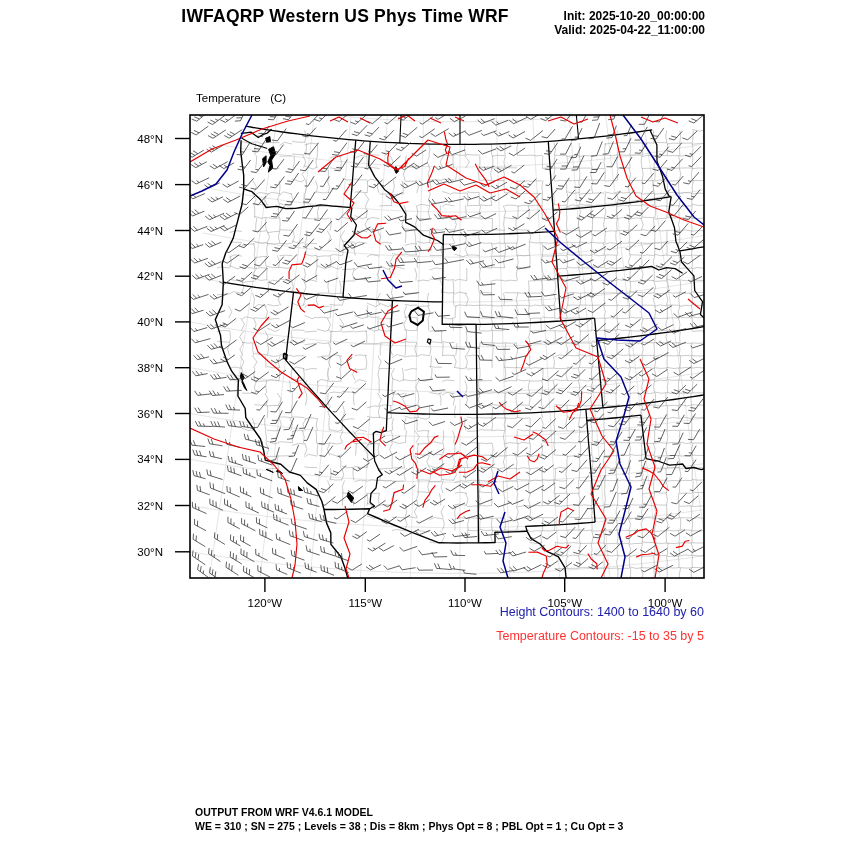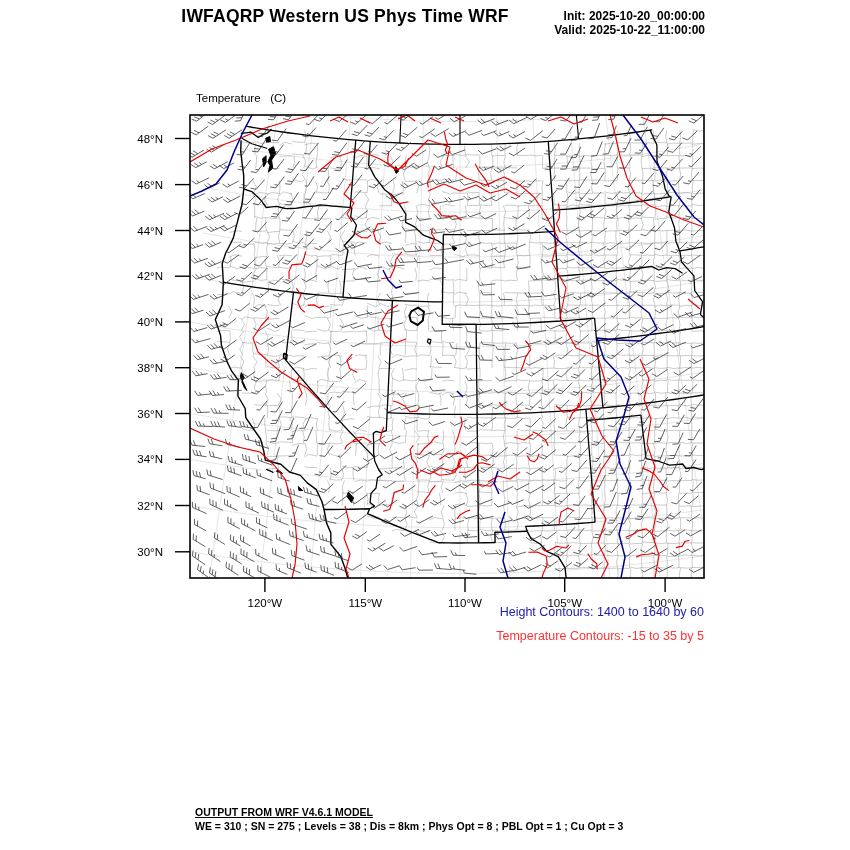--- a/index.html
+++ b/index.html
@@ -6,30 +6,30 @@
   body{width:850px;height:850px;position:relative;font-family:"Liberation Sans","DejaVu Sans",sans-serif;color:#000;overflow:hidden;}
   .abs{position:absolute;}
   #title{top:6px;left:130px;width:430px;text-align:center;font-size:17.5px;font-weight:bold;letter-spacing:0.2px;}
   #initblock{top:9px;right:145px;text-align:right;font-size:12px;font-weight:bold;line-height:14px;}
   #legend{top:63px;left:196px;font-size:11.5px;line-height:14px;white-space:pre;}
   #mapsvg{top:0;left:0;}
   .ann{font-size:12.5px;right:146px;text-align:right;}
   #annblue{top:605px;}
   #annred{top:629px;}
   .foot{left:195px;font-size:10.5px;font-weight:bold;}
-  #foot1{top:806px;text-decoration:underline;}
+  #foot1{top:806px;}
   #foot2{top:820px;text-align:center;}
 </style>
 </head>
 <body>
 
 <div id="title" class="abs">IWFAQRP Western US Phys Time WRF</div>
 <div id="initblock" class="abs">
   <div>Init: 2025-10-20_00:00:00</div>
-  <div>Valid: 2025-10-22_11:00:00</div>
+  <div>Valid: 2025-04-22_11:00:00</div>
 </div>
 <div id="legend" class="abs">
   <div>Temperature   (C)</div>
   <div>Height   (m)</div>
   <div>Winds   (kts)</div>
 </div>
 
 <svg id="mapsvg" class="abs" width="850" height="850" viewBox="0 0 850 850">
     <defs>
       <clipPath id="mapclip">

